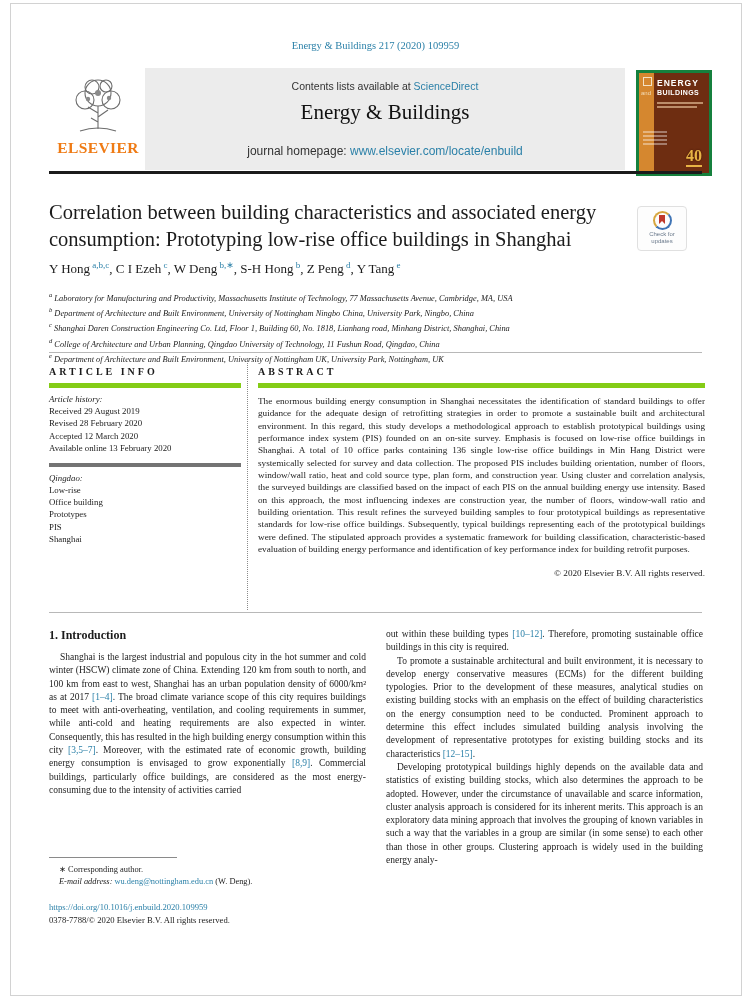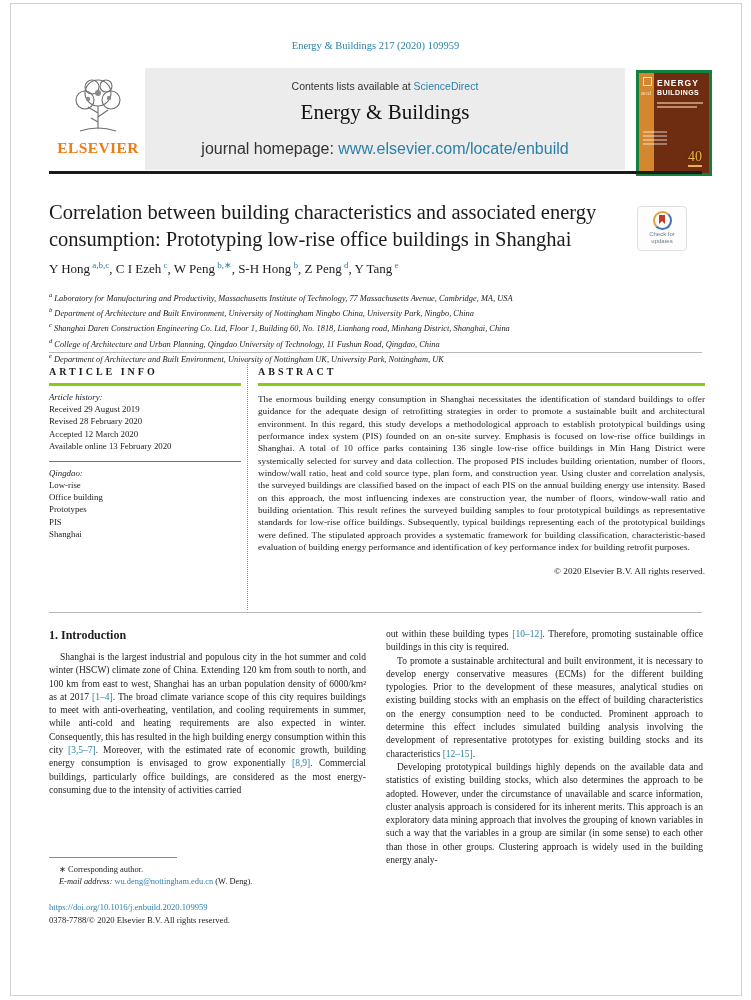--- a/index.html
+++ b/index.html
@@ -9,55 +9,55 @@
 
   .jref{position:absolute;top:40px;left:0;width:100%;text-align:center;font-size:10.5px;color:#2b80a8;}
 
   
   .logo-box{position:absolute;left:53px;top:73px;width:90px;height:96px;text-align:center;}
   .logo-box svg{display:block;margin:0 auto;}
   .elsevier-word{font-size:15.5px;font-weight:bold;color:#ef7b15;letter-spacing:.4px;margin-top:-2px;}
   .head-gray{position:absolute;left:145px;top:68px;width:480px;height:102px;background:#ececec;font-family:"Liberation Sans",sans-serif;}
   .contents-line{position:absolute;top:12px;width:100%;text-align:center;font-size:10.5px;color:#333;}
   .jtitle{position:absolute;top:32px;width:100%;text-align:center;font-family:"Liberation Serif",serif;font-size:21px;color:#111;}
-  .homepage-line{position:absolute;bottom:12px;width:100%;text-align:center;font-size:16px;color:#333;}
+  .homepage-line{position:absolute;bottom:12px;width:100%;text-align:center;font-size:12px;color:#333;}
   .lnk{color:#2b80a8;text-decoration:none;}
   .black-rule{position:absolute;left:49px;top:171px;width:653px;height:3px;background:#1b1b1b;}
 
   
   .cover{position:absolute;left:636px;top:70px;width:70px;height:100px;background:#6e2d11;border:3px solid #15803d;overflow:hidden;}
   .cover-strip{position:absolute;left:0;top:0;width:15px;height:100%;background:#d5872f;}
   .cover-glyph{position:absolute;left:4px;top:4px;width:7px;height:7px;border:1px solid #f3e2c5;}
   .cover-energy{position:absolute;left:18px;top:5px;font-family:"Liberation Sans",sans-serif;font-weight:bold;font-size:8.5px;letter-spacing:1px;color:#fff;}
   .cover-and{position:absolute;left:2px;top:17px;font-family:"Liberation Sans",sans-serif;font-size:6px;color:#f3ddb9;}
   .cover-buildings{position:absolute;left:18px;top:16px;font-family:"Liberation Sans",sans-serif;font-weight:bold;font-size:7px;letter-spacing:.4px;color:#fff;}
   .cover-sub1,.cover-sub2{position:absolute;left:18px;height:2px;background:rgba(255,221,180,.55);}
   .cover-sub1{top:29px;width:46px;}
   .cover-sub2{top:33px;width:40px;}
   .cover-meta{position:absolute;left:4px;top:58px;width:24px;}
   .cover-meta div{height:1.5px;background:rgba(255,255,255,.38);margin-bottom:2.5px;}
-  .cover-badge{position:absolute;right:7px;bottom:6px;font-family:"Liberation Serif",serif;font-weight:normal;font-size:14px;color:#e9b445;text-shadow:0 0 2px #3c1405;}
+  .cover-badge{position:absolute;right:7px;bottom:6px;font-family:"Liberation Serif",serif;font-weight:bold;font-size:16px;color:#e9b445;text-shadow:0 0 2px #3c1405;}
   .cover-badge:after{content:"";display:block;height:2px;background:#e9b445;margin-top:0;}
 
   
   .title{position:absolute;left:49px;top:199px;width:586px;font-size:20.5px;line-height:27px;color:#1b1b1b;}
   .check-badge{position:absolute;left:637px;top:206px;width:48px;height:43px;border:1px solid #e0e0e0;border-radius:4px;background:#fdfdfd;text-align:center;cursor:pointer;}
   .cb-circle{width:15px;height:15px;margin:4px auto 1px auto;border-radius:50%;border:2px solid;border-color:#d7a63f #3f74b5 #3f74b5 #d7a63f;position:relative;}
   .cb-mark{position:absolute;left:4.5px;top:2px;width:6px;height:9px;background:#c0392b;clip-path:polygon(0 0,100% 0,100% 100%,50% 68%,0 100%);}
   .cb-text{font-family:"Liberation Sans",sans-serif;font-size:6px;line-height:7px;color:#6b7a8c;}
   .authors{position:absolute;left:49px;top:260px;width:640px;font-size:13px;color:#1b1b1b;}
   .asup{color:#2b80a8;font-size:9px;}
   .affils{position:absolute;left:49px;top:289px;width:660px;font-size:8.4px;line-height:11.4px;font-style:italic;color:#222;}
   .affil sup{font-size:6.5px;}
 
   
   .rule-h{position:absolute;left:49px;width:653px;height:1px;background:#b8b8b8;}
   .info-col{position:absolute;left:49px;top:366px;width:192px;}
-  .col-heading{font-size:10px;font-weight:bold;letter-spacing:3px;color:#1b1b1b;padding-bottom:6px;border-bottom:3px solid #84cc16;}
-  .info-section{padding-top:6px;border-bottom:1px solid #737373;padding-bottom:8px;}
+  .col-heading{font-size:10px;font-weight:bold;letter-spacing:3px;color:#1b1b1b;padding-bottom:6px;border-bottom:5px solid #84cc16;}
+  .info-section{padding-top:6px;border-bottom:4px solid #737373;padding-bottom:8px;}
   .info-section.last{border-bottom:none;}
   .info-label{font-size:8.8px;font-style:italic;margin-bottom:1px;}
   .info-line{font-size:8.8px;line-height:12.4px;}
   .divider-v{position:absolute;left:247px;top:360px;height:250px;border-left:1px dotted #8a8a8a;}
   .abs-col{position:absolute;left:258px;top:366px;width:447px;}
   .abs-text{font-size:9.2px;line-height:12.35px;text-align:justify;margin-top:7px;}
   .abs-copy{font-size:9.2px;text-align:right;margin-top:13px;}
 
   
   .intro-head{position:absolute;left:49px;top:628px;font-size:12px;font-weight:bold;}
@@ -135,21 +135,21 @@
 
   <div class="title">Correlation between building characteristics and associated energy consumption: Prototyping low-rise office buildings in Shanghai</div>
 
   <div class="check-badge">
     <div class="cb-circle">
         <div class="cb-mark"></div>
       </div>
     <div class="cb-text">Check for updates</div>
   </div>
 
-  <div class="authors"><span>Y Hong</span><sup class="asup">&nbsp;a,b,c</sup>, <span>C I Ezeh</span><sup class="asup">&nbsp;c</sup>, <span>W Peng</span><sup class="asup">&nbsp;b,∗</sup>, <span>S-H Hong</span><sup class="asup">&nbsp;b</sup>, <span>Z Peng</span><sup class="asup">&nbsp;d</sup>, <span>Y Tang</span><sup class="asup">&nbsp;e</sup></div>
+  <div class="authors"><span>Y Hong</span><sup class="asup">&nbsp;a,b,c</sup>, <span>C I Ezeh</span><sup class="asup">&nbsp;c</sup>, <span>W Deng</span><sup class="asup">&nbsp;b,∗</sup>, <span>S-H Hong</span><sup class="asup">&nbsp;b</sup>, <span>Z Peng</span><sup class="asup">&nbsp;d</sup>, <span>Y Tang</span><sup class="asup">&nbsp;e</sup></div>
   <div class="affils">
       <div class="affil"><sup>a</sup> Laboratory for Manufacturing and Productivity, Massachusetts Institute of Technology, 77 Massachusetts Avenue, Cambridge, MA, USA</div>
       <div class="affil"><sup>b</sup> Department of Architecture and Built Environment, University of Nottingham Ningbo China, University Park, Ningbo, China</div>
       <div class="affil"><sup>c</sup> Shanghai Daren Construction Engineering Co. Ltd, Floor 1, Building 60, No. 1818, Lianhang road, Minhang District, Shanghai, China</div>
       <div class="affil"><sup>d</sup> College of Architecture and Urban Planning, Qingdao University of Technology, 11 Fushun Road, Qingdao, China</div>
       <div class="affil"><sup>e</sup> Department of Architecture and Built Environment, University of Nottingham UK, University Park, Nottingham, UK</div>
     </div>
 
   <div class="rule-h" style="top:352px;"></div>
   <div class="divider-v"></div>

